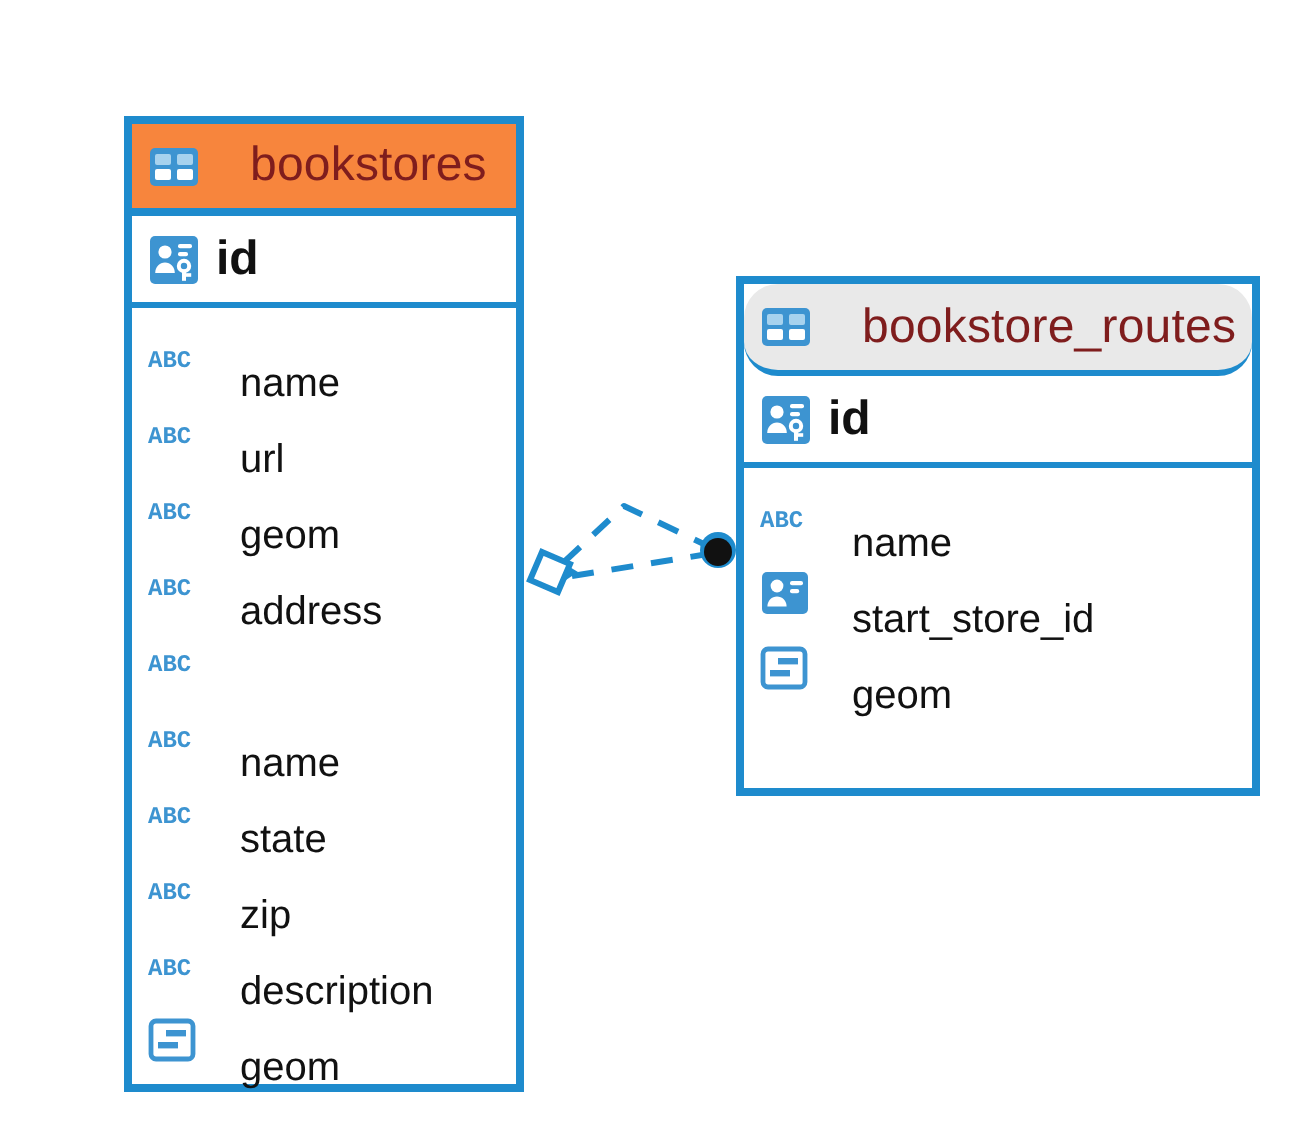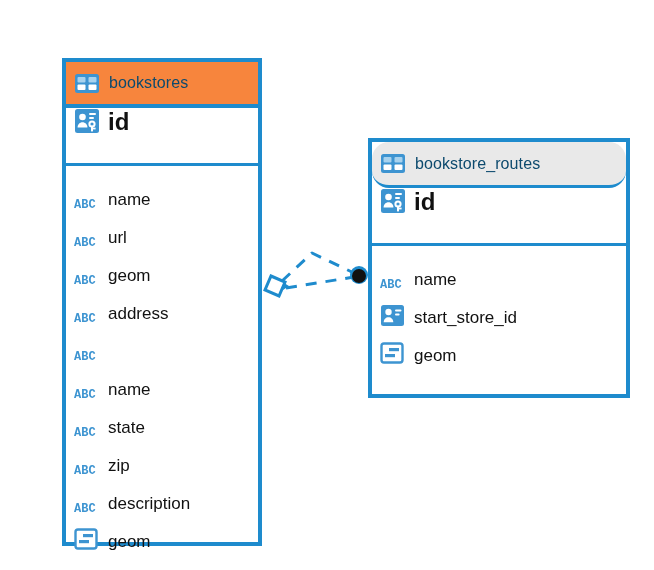--- a/index.html
+++ b/index.html
@@ -18,39 +18,39 @@
     box-sizing:border-box;
     z-index:3;
   }
   .ent-header{
     display:flex;align-items:center;
     height:46px;padding:0 8px;
     gap:9px;
     box-sizing:border-box;
   }
   .ent-header .ent-title{
-    font-size:16px;color:#0c4a6e;
-    letter-spacing:.1px;white-space:nowrap;
+    font-size:24px;color:#7f1d1d;
+    letter-spacing:.1px;white-space:nowrap;margin-left:16px;
   }
   .hdr-orange{background:#f7853d;border-bottom:4px solid #1e8bcd;}
   .hdr-grey{background:#e9e9e9;border-bottom:3px solid #1e8bcd;border-radius:17px;}
 
   .pk-row{
-    display:flex;align-items:flex-start;gap:8px;
-    height:58px;padding:0 8px;box-sizing:border-box;
+    display:flex;align-items:center;gap:8px;
+    height:46px;padding:0 8px;box-sizing:border-box;
     border-bottom:3px solid #1e8bcd;
   }
   .pk-row .fld-name{font-size:24px;font-weight:bold;color:#111;}
 
   .fields{padding:6px 8px 8px 8px;}
   .fld{
-    display:flex;align-items:flex-end;gap:8px;
+    display:flex;align-items:center;gap:20px;
     height:38px;
   }
-  .fld .fld-name{font-size:17px;color:#111;white-space:nowrap;margin-top:26px;}
+  .fld .fld-name{font-size:20px;color:#111;white-space:nowrap;margin-top:26px;}
 
   
   .ico{flex:0 0 auto;display:block;}
 
   
   #connector{position:absolute;left:0;top:0;z-index:2;}
 </style>
 </head>
 <body>
 

